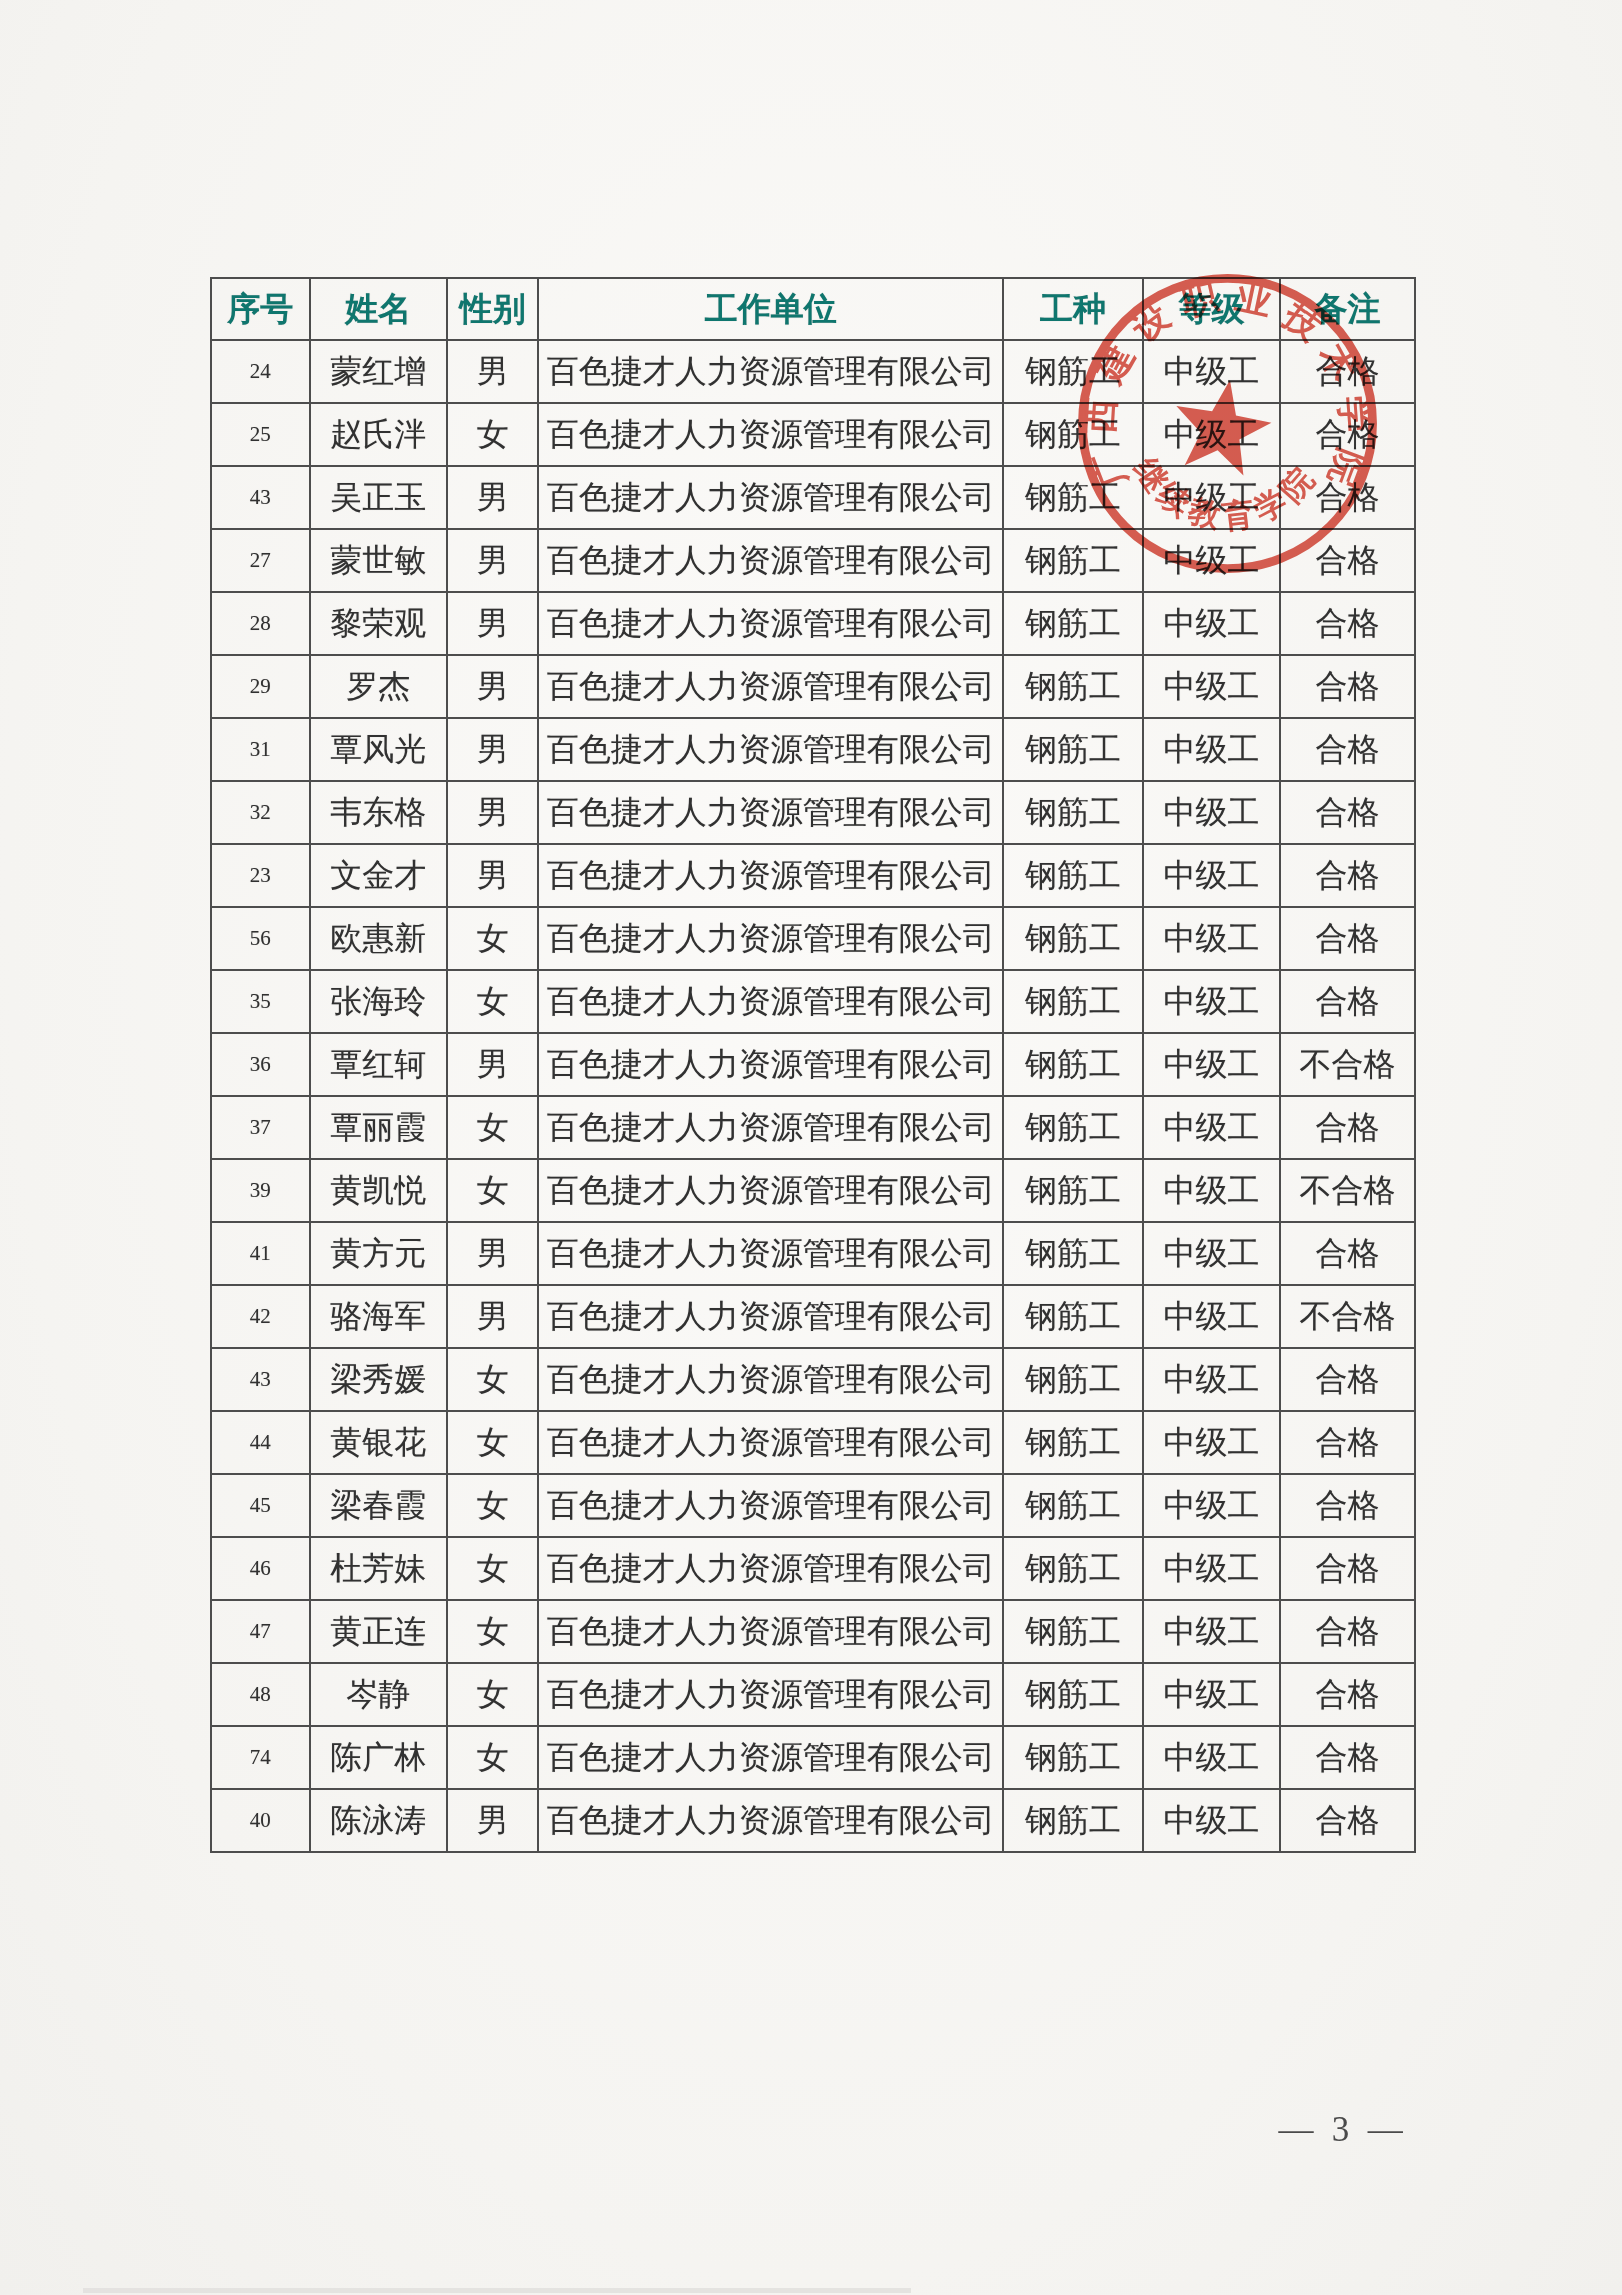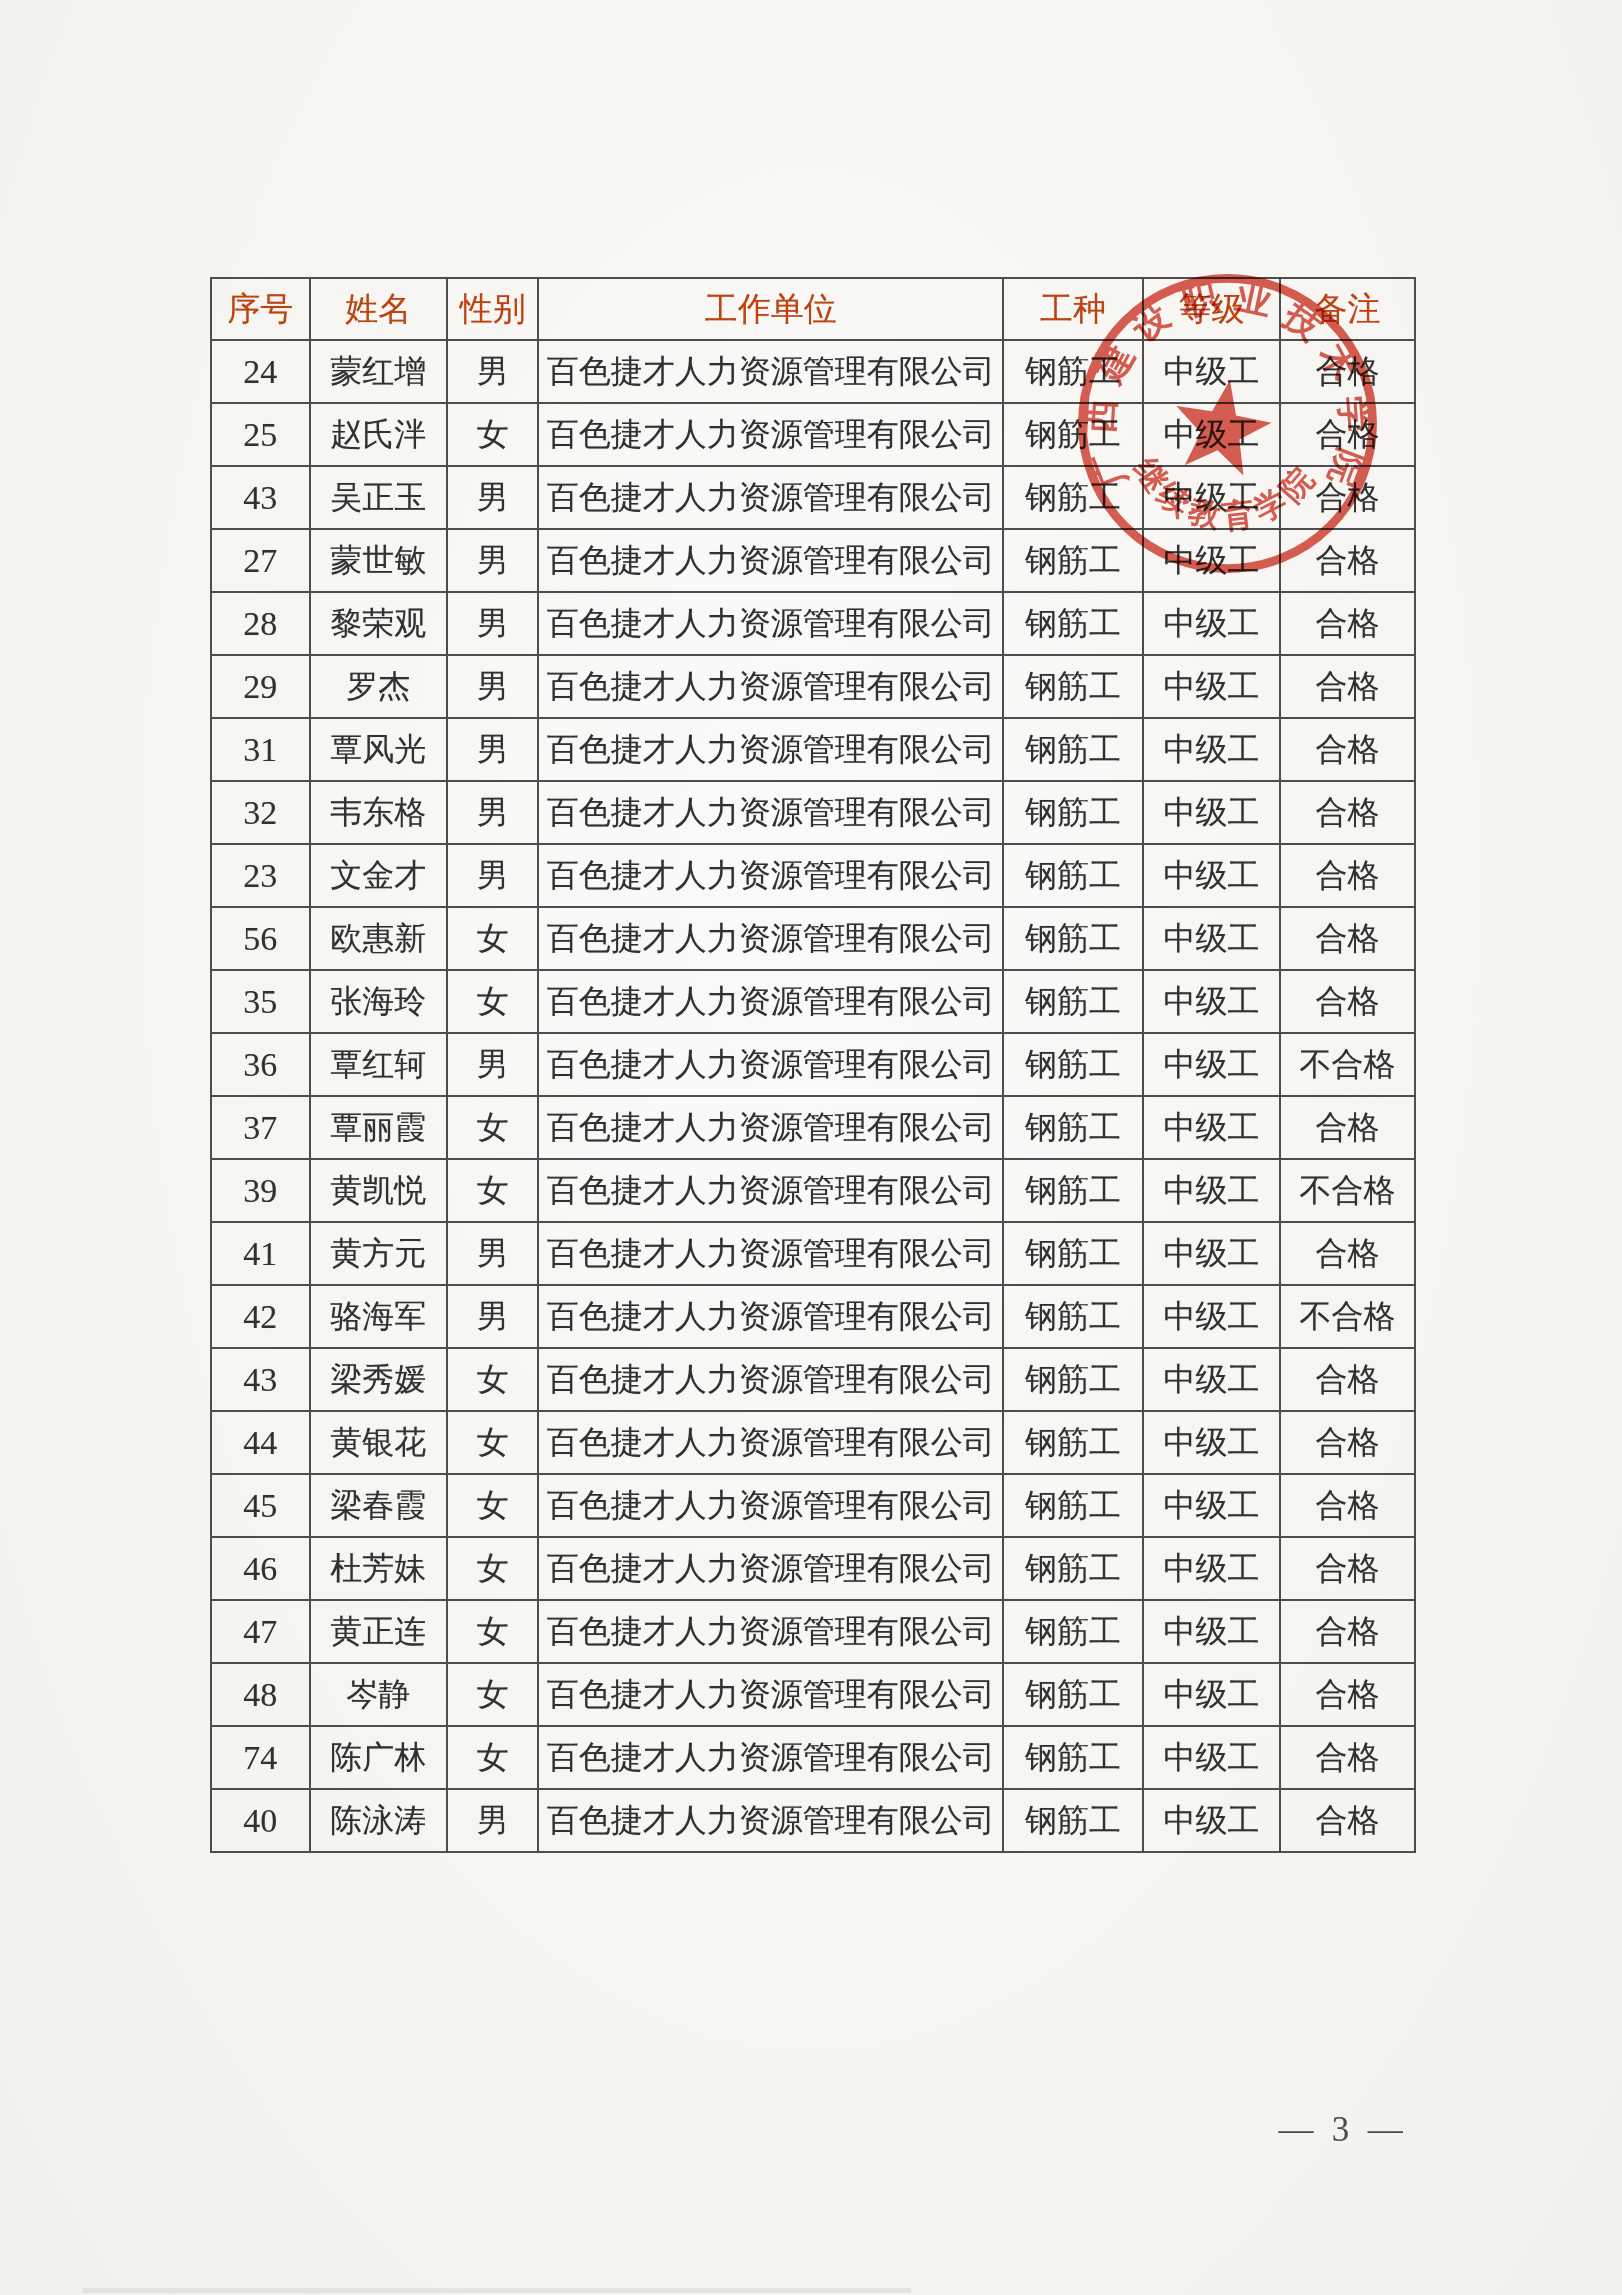--- a/index.html
+++ b/index.html
@@ -19,27 +19,27 @@
   .roster th,.roster td{
     border:2.4px solid #4d4d4d;
     text-align:center;vertical-align:middle;
     padding:0;line-height:1.1;
     text-shadow:0 0 0.8px rgba(70,70,70,.35);
     overflow:hidden;white-space:nowrap;
   }
   .roster thead th{
     height:60px;
     font-family:"Liberation Sans", sans-serif;
-    font-weight:400;font-size:33px;color:#c2410c;
+    font-weight:700;font-size:33px;color:#0f766e;
   }
   .roster tbody td{
     height:61px;
     font-size:32px;color:#313131;
   }
-  .roster tbody td:first-child{font-size:34px;}
+  .roster tbody td:first-child{font-size:21px;}
   
   .stamp{
     position:absolute;left:1061px;top:257px;width:333px;height:333px;
     mix-blend-mode:multiply;opacity:.88;pointer-events:none;
   }
   .stamp text{
     font-family:"Liberation Sans", sans-serif;
     font-weight:700;
   }
   

